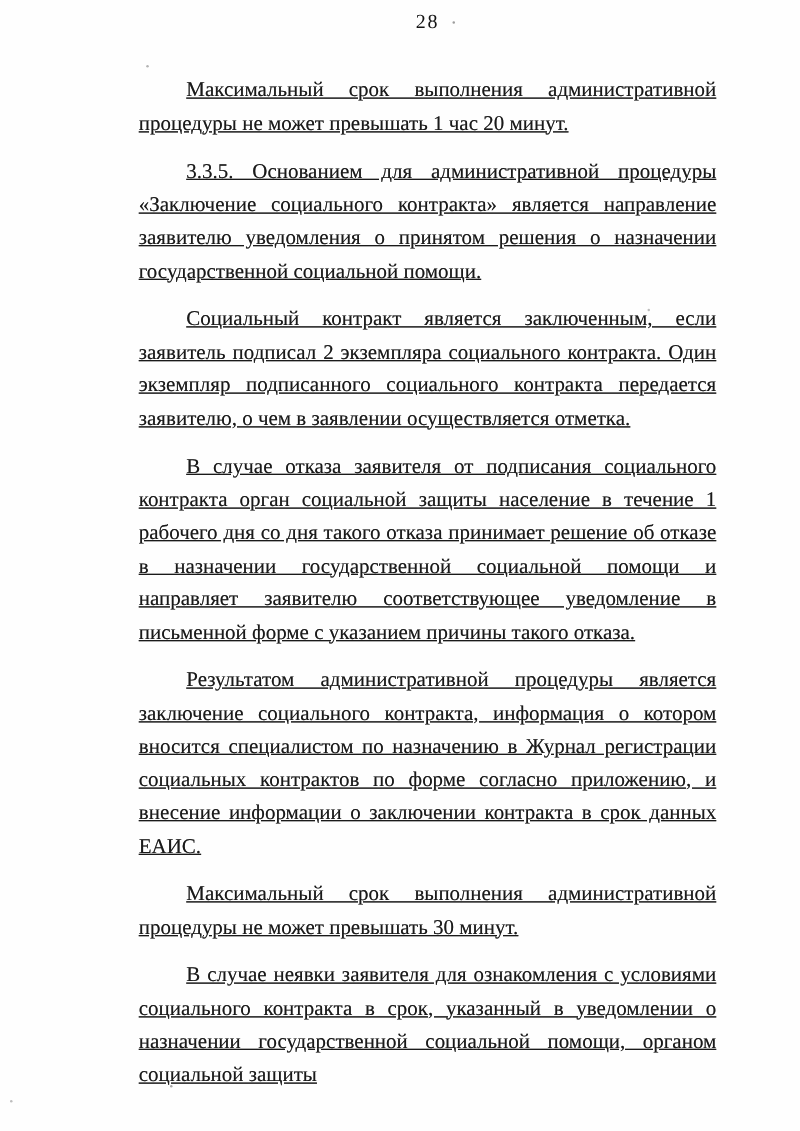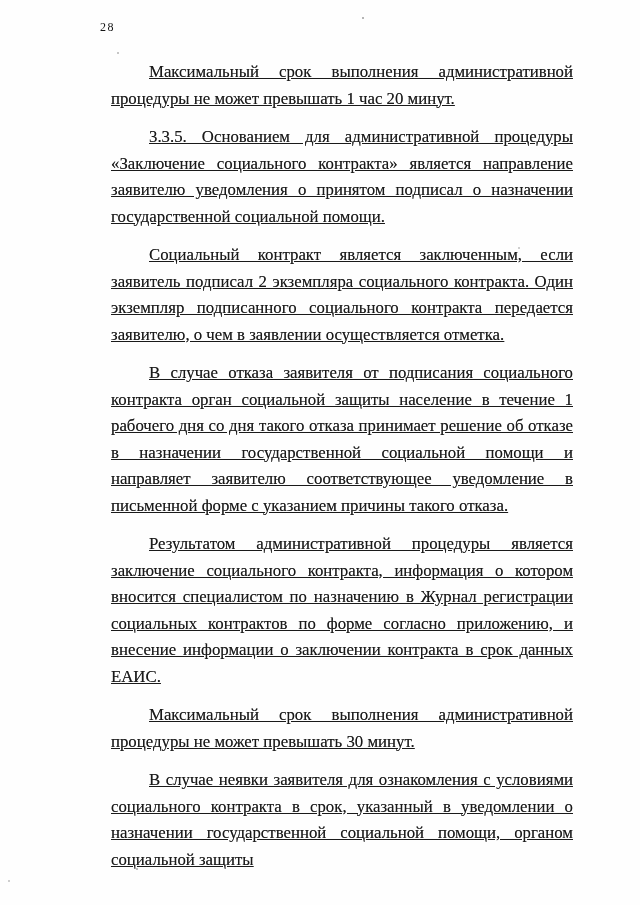--- a/index.html
+++ b/index.html
@@ -15,24 +15,25 @@
   .page {
     position: relative;
     width: 640px;
     height: 905px;
     background: #fefefe;
     font-family: "Liberation Serif", serif;
     color: #161616;
   }
   .page-number {
     position: absolute;
-    top: 20px;
+    top: 9px;
     left: 100px;
     width: 484px;
-    font-size: 12px;
+    text-align: center;
+    font-size: 16px;
     letter-spacing: 1.5px;
     color: #141414;
   }
   .text-block {
     position: absolute;
     top: 47px;
     left: 99px;
     width: 486px;
     font-size: 16.8px;
     line-height: 26.5px;
@@ -63,21 +64,21 @@
 </style>
 </head>
 <body>
 
 <div class="page">
 
   <div class="page-number">28</div>
 
   <div class="text-block">
     <p class="para">Максимальный срок выполнения административной процедуры не может превышать 1 час 20 минут.</p>
-    <p class="para">3.3.5. Основанием для административной процедуры «Заключение социального контракта» является направление заявителю уведомления о принятом подписал о назначении государственной социальной помощи.</p>
+    <p class="para">3.3.5. Основанием для административной процедуры «Заключение социального контракта» является направление заявителю уведомления о принятом решения о назначении государственной социальной помощи.</p>
     <p class="para">Социальный контракт является заключенным, если заявитель подписал 2 экземпляра социального контракта. Один экземпляр подписанного социального контракта передается заявителю, о чем в заявлении осуществляется отметка.</p>
     <p class="para">В случае отказа заявителя от подписания социального контракта орган социальной защиты население в течение 1 рабочего дня со дня такого отказа принимает решение об отказе в назначении государственной социальной помощи и направляет заявителю соответствующее уведомление в письменной форме с указанием причины такого отказа.</p>
     <p class="para">Результатом административной процедуры является заключение социального контракта, информация о котором вносится специалистом по назначению в Журнал регистрации социальных контрактов по форме согласно приложению, и внесение информации о заключении контракта в срок данных ЕАИС.</p>
     <p class="para">Максимальный срок выполнения административной процедуры не может превышать 30 минут.</p>
     <p class="para">В случае неявки заявителя для ознакомления с условиями социального контракта в срок, указанный в уведомлении о назначении государственной социальной помощи, органом социальной защиты</p>
   </div>
 
   <div class="speck s1"></div>
   <div class="speck s2"></div>
   <div class="speck s3"></div>

